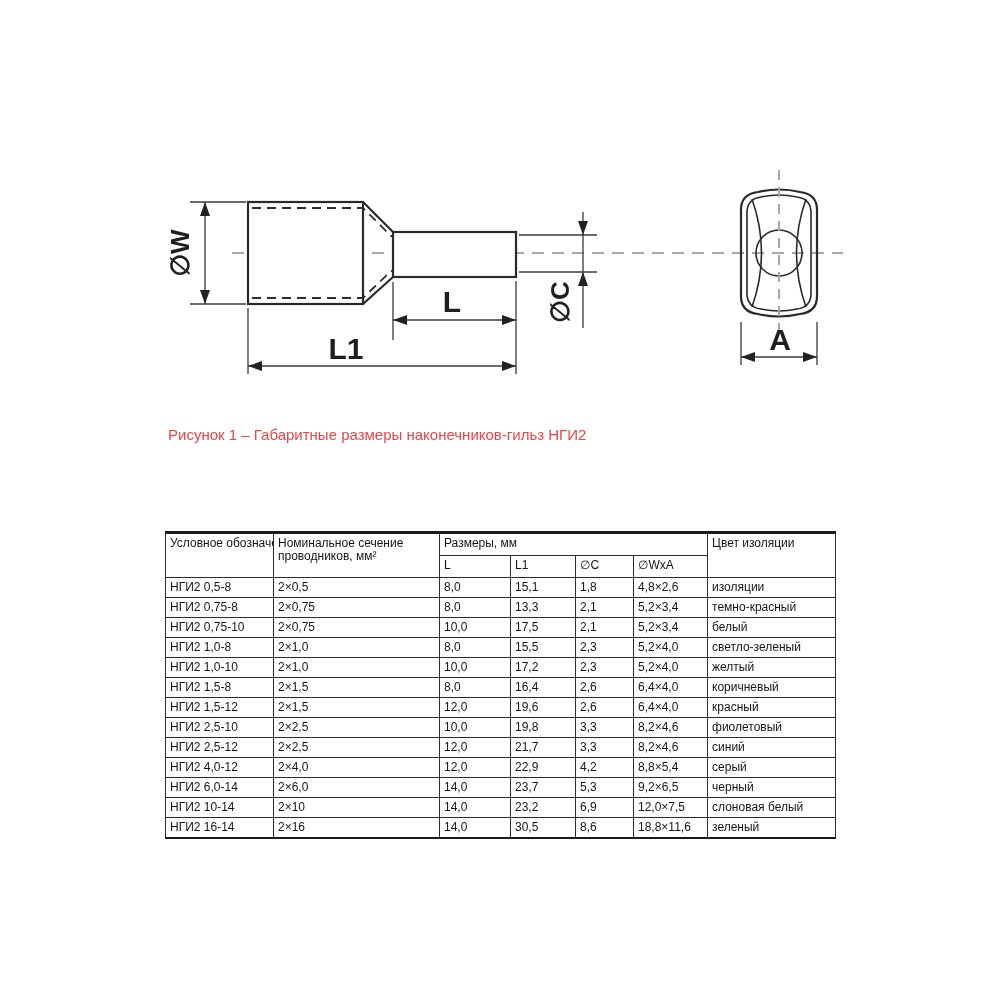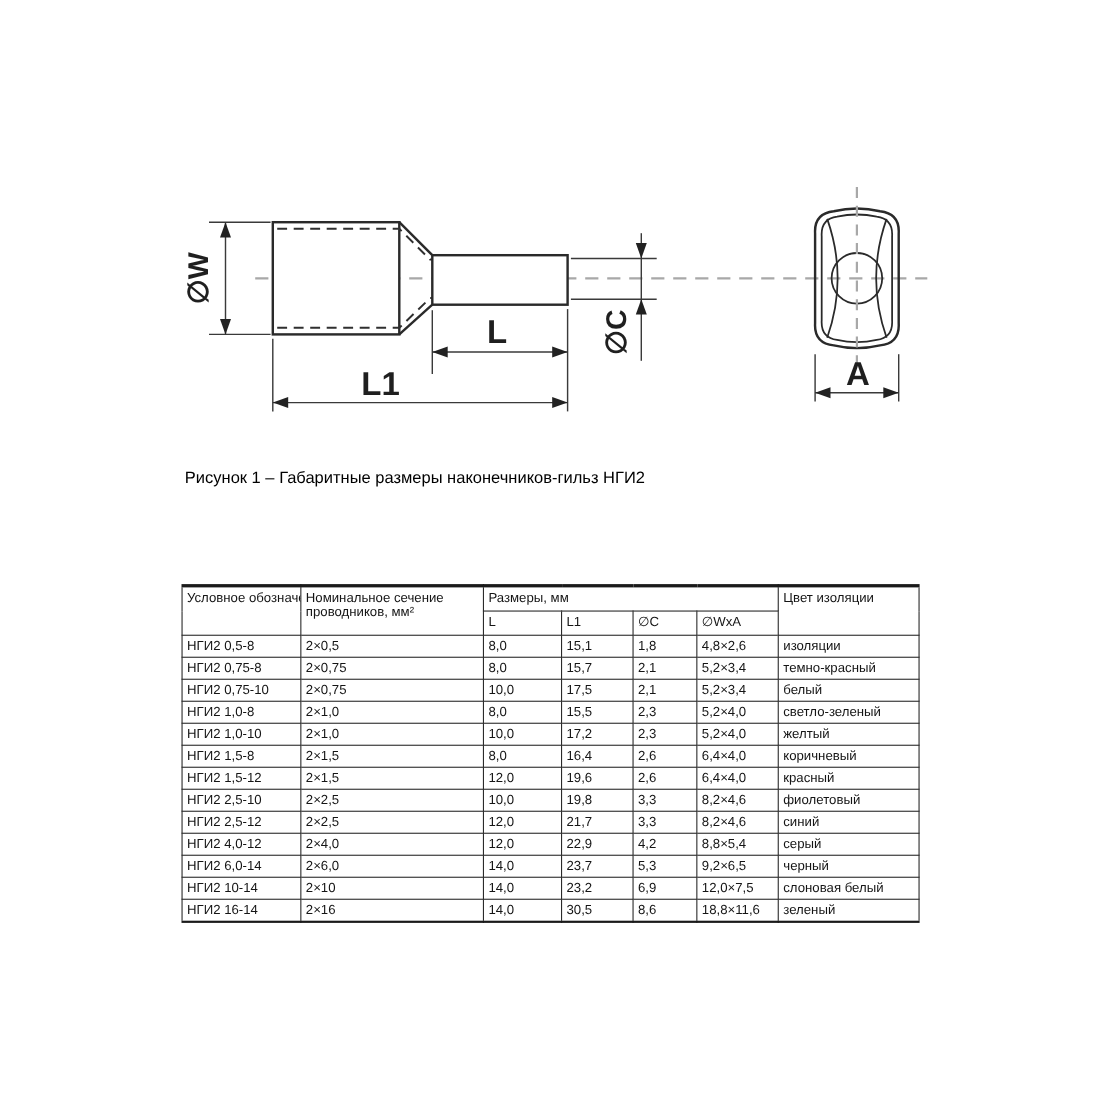--- a/index.html
+++ b/index.html
@@ -1,20 +1,20 @@
 <!DOCTYPE html>
 <html><head>
 <meta charset="utf-8">
 <style>
   html,body{margin:0;padding:0;background:#fff;}
   .page{position:relative;width:1000px;height:1000px;background:#fff;overflow:hidden;
         font-family:"Liberation Sans",sans-serif;color:#1a1a1a;}
   .drawing-svg{position:absolute;left:0;top:150px;}
   .dim-label{font-family:"Liberation Sans",sans-serif;font-weight:bold;fill:#1f1f1f;}
-  .caption{position:absolute;left:168px;top:426px;font-size:15px;color:#000000;}
+  .caption{position:absolute;left:168px;top:426px;font-size:15px;color:#ef4444;}
   table.spec{position:absolute;left:165px;top:531px;width:670px;border-collapse:collapse;
              table-layout:fixed;font-size:12px;color:#151515;}
   table.spec th, table.spec td{border:1px solid #2b2b2b;padding:1px 3px 0 4px;
              font-weight:normal;text-align:left;vertical-align:top;white-space:nowrap;
              overflow:hidden;height:18px;line-height:16px;}
   table.spec thead th{line-height:13px;padding-top:3px;}
   table.spec{border-top:3px solid #1a1a1a;border-bottom:2px solid #1a1a1a;}
   table.spec tbody td{height:18px;}
 </style>
 </head>
@@ -122,21 +122,21 @@
           <td>8,0</td>
           <td>15,1</td>
           <td>1,8</td>
           <td>4,8×2,6</td>
           <td>изоляции</td>
         </tr>
         <tr>
           <td>НГИ2 0,75-8</td>
           <td>2×0,75</td>
           <td>8,0</td>
-          <td>15,7</td>
+          <td>13,3</td>
           <td>2,1</td>
           <td>5,2×3,4</td>
           <td>темно-красный</td>
         </tr>
         <tr>
           <td>НГИ2 0,75-10</td>
           <td>2×0,75</td>
           <td>10,0</td>
           <td>17,5</td>
           <td>2,1</td>

